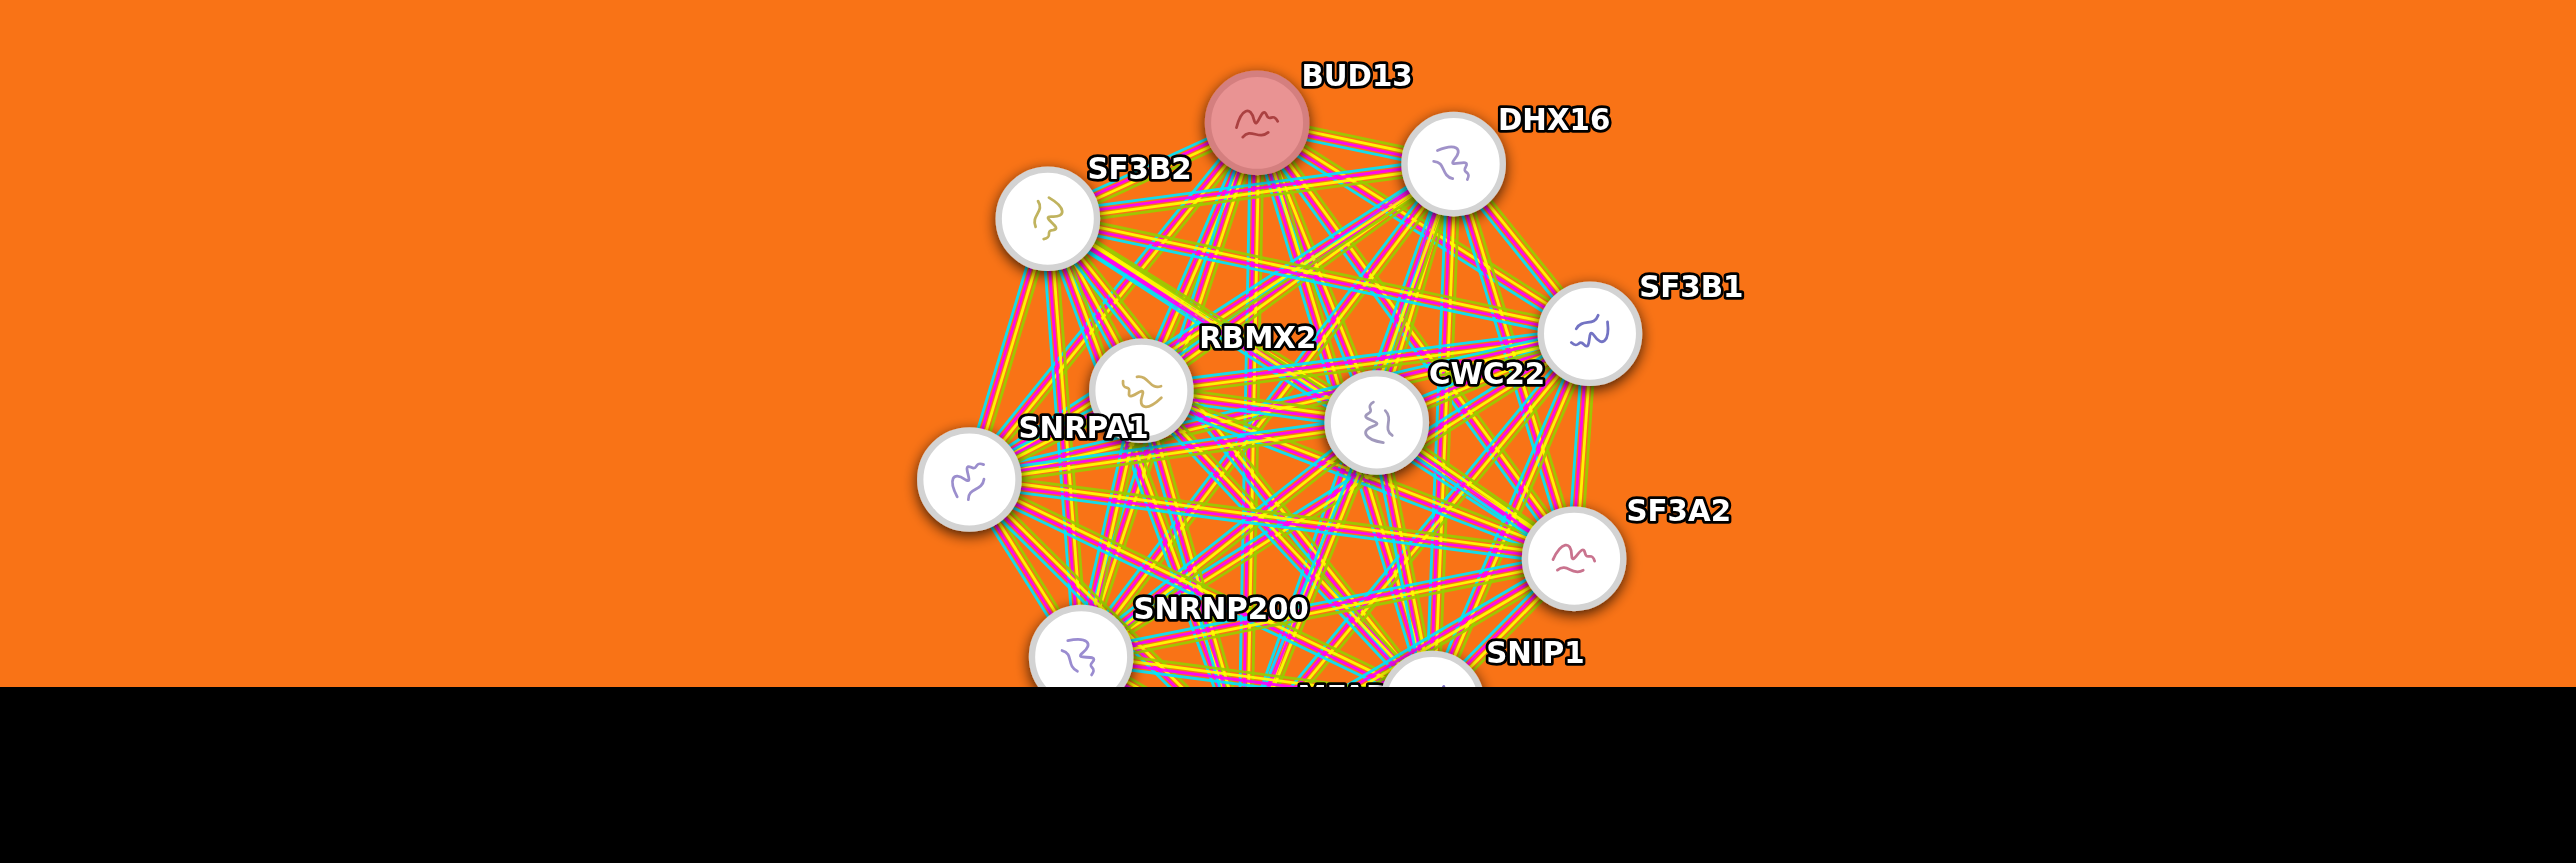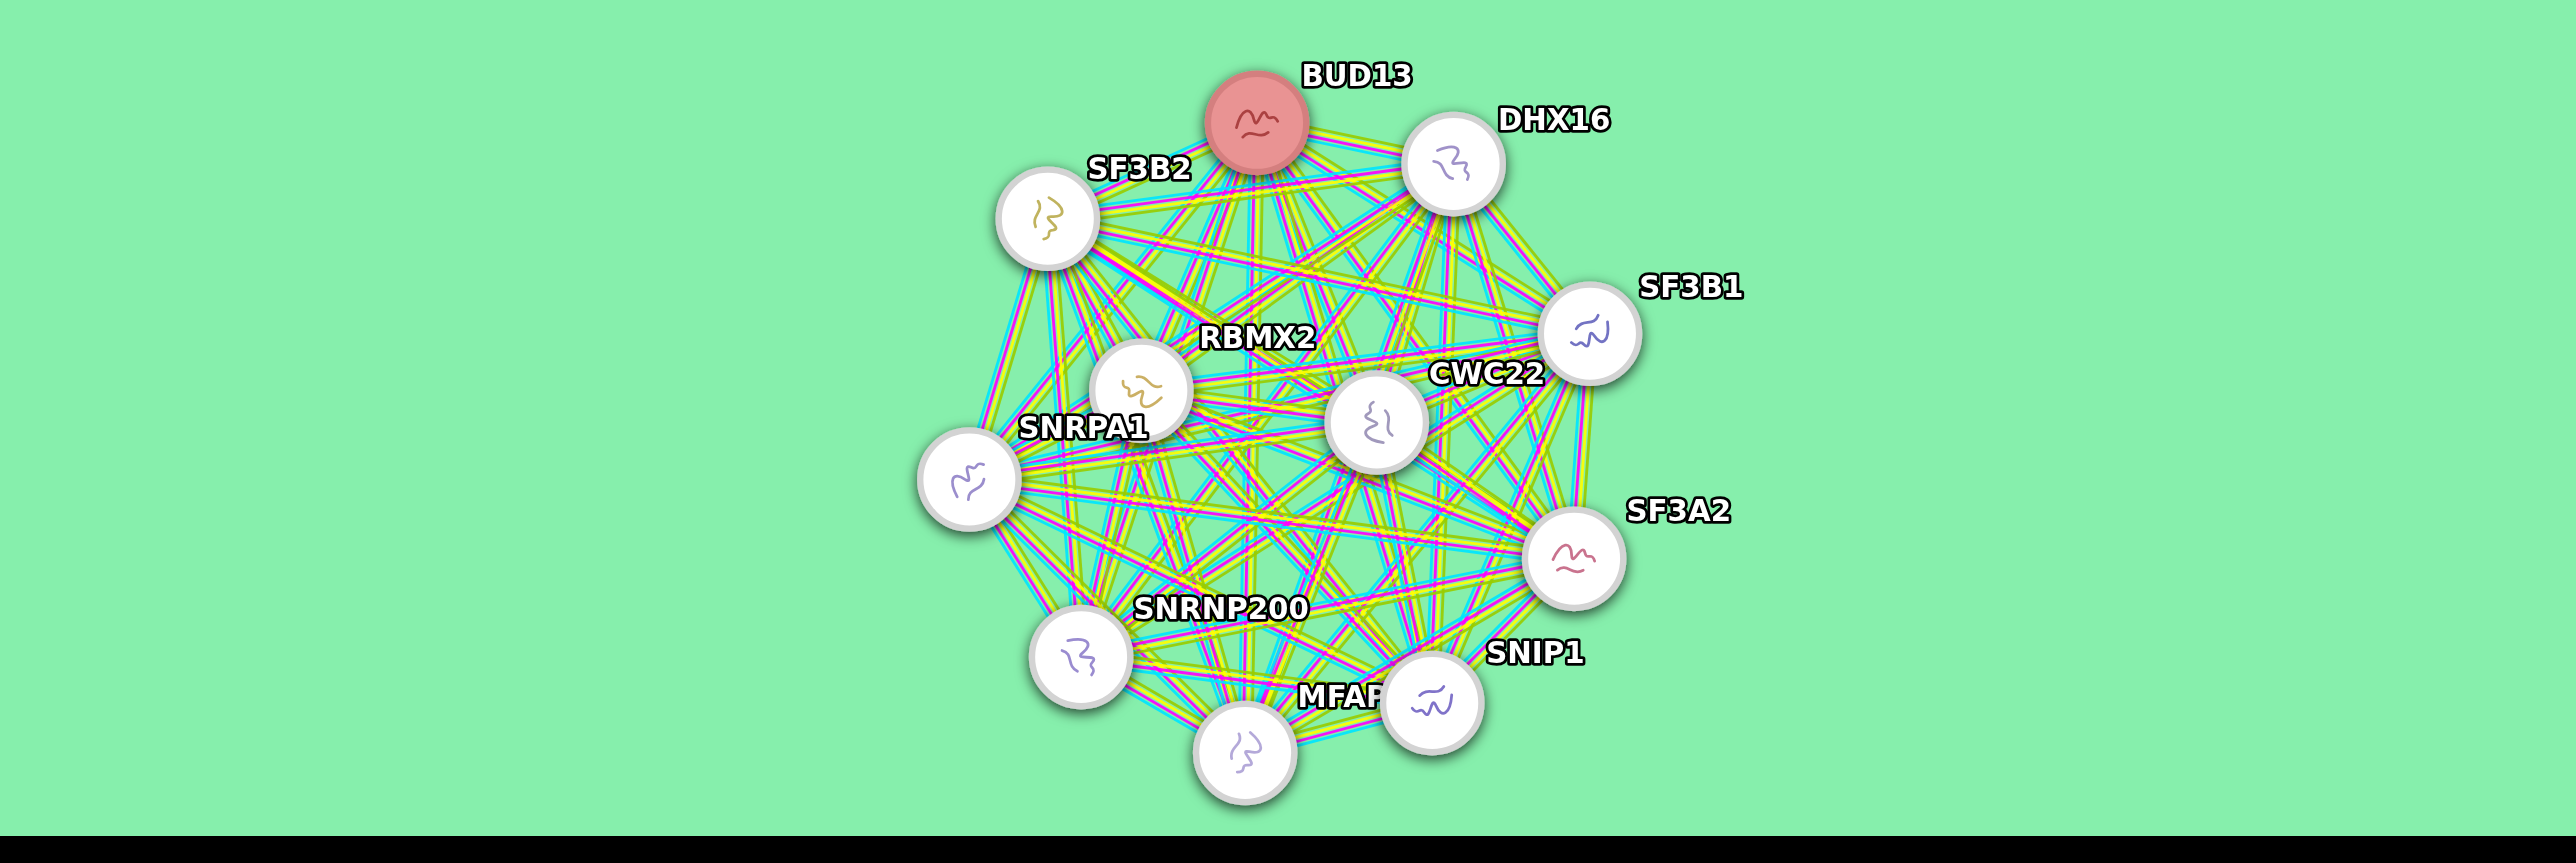--- a/index.html
+++ b/index.html
@@ -3,22 +3,22 @@
 <meta charset="utf-8">
 <style>
   html, body {
     margin: 0;
     padding: 0;
     background: #000000;
   }
   #viewport {
     position: relative;
     width: 2576px;
-    height: 836px;
-    background: #86efac;
+    height: 687px;
+    background: #f97316;
     overflow: hidden;
   }
   svg { display: block; }
   .node-label {
     font-family: "DejaVu Sans", "Liberation Sans", sans-serif;
     font-weight: bold;
     font-size: 37px;
     fill: #ffffff;
     stroke: #000000;
     stroke-width: 7px;

